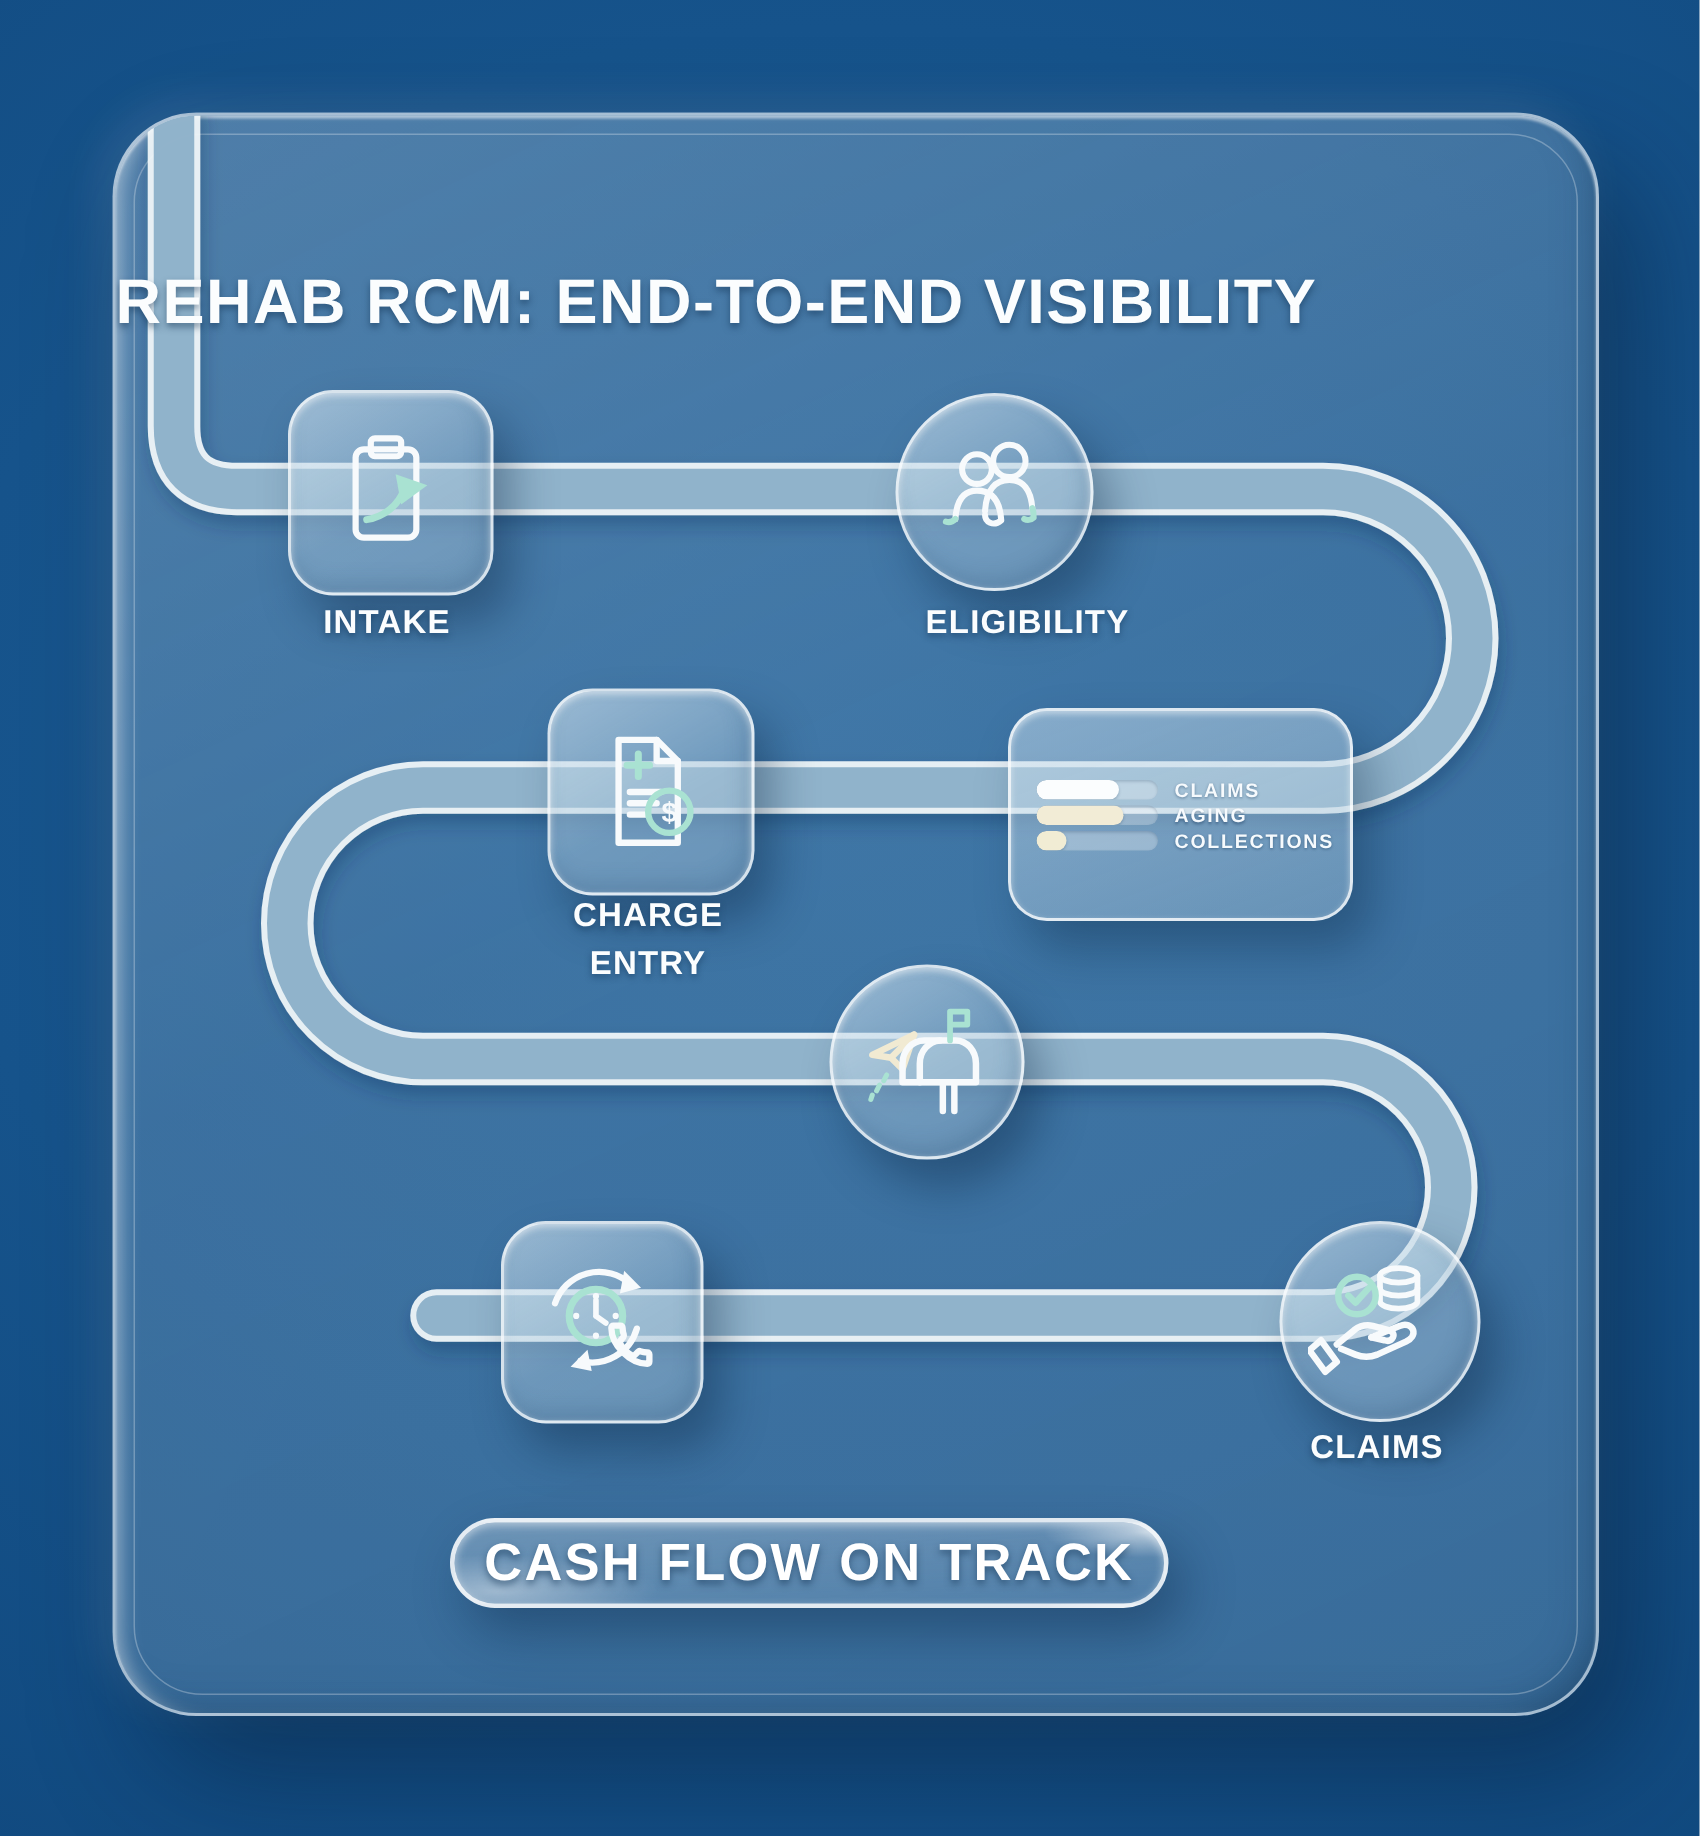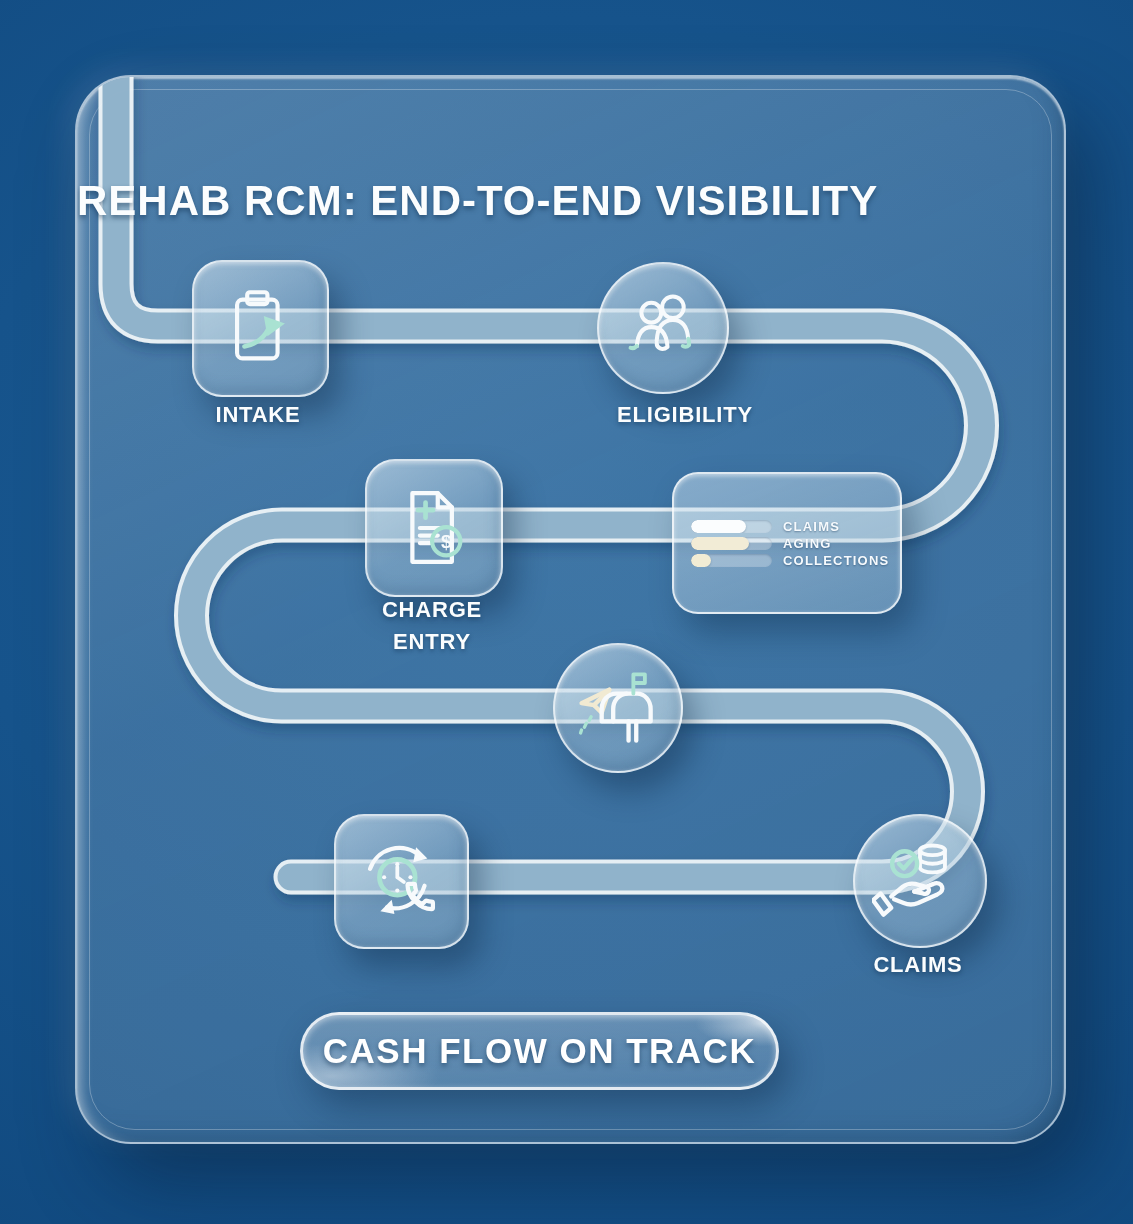--- a/index.html
+++ b/index.html
@@ -70,21 +70,21 @@
     box-shadow:inset 0 1px 2px rgba(30,65,100,.25);
     overflow:hidden;
   }
   .metric-fill{height:100%;border-radius:7px;box-shadow:0 1px 2px rgba(30,65,100,.3);}
   .metric-label{
     font-size:13px;font-weight:700;letter-spacing:1.2px;color:#f6fafd;
     text-shadow:0 1px 2px rgba(13,45,77,.45);
   }
   
   .pill{
-    position:absolute;left:223px;top:935px;width:479px;height:78px;border-radius:40px;
+    position:absolute;left:223px;top:935px;width:479px;height:60px;border-radius:40px;
     background:
       radial-gradient(60% 120% at 6% 85%, rgba(255,255,255,.40) 0%, rgba(255,255,255,0) 38%),
       radial-gradient(40% 90% at 97% 12%, rgba(255,255,255,.55) 0%, rgba(255,255,255,0) 35%),
       linear-gradient(175deg, rgba(255,255,255,.26) 0%, rgba(214,232,244,.14) 100%);
     border:3px solid rgba(255,255,255,.82);
     box-shadow:10px 16px 34px rgba(7,34,62,.38), inset 0 2px 6px rgba(255,255,255,.5);
     display:flex;align-items:center;justify-content:center;box-sizing:border-box;
   }
   .pill-label{
     font-size:35px;font-weight:800;letter-spacing:1.5px;color:#ffffff;

